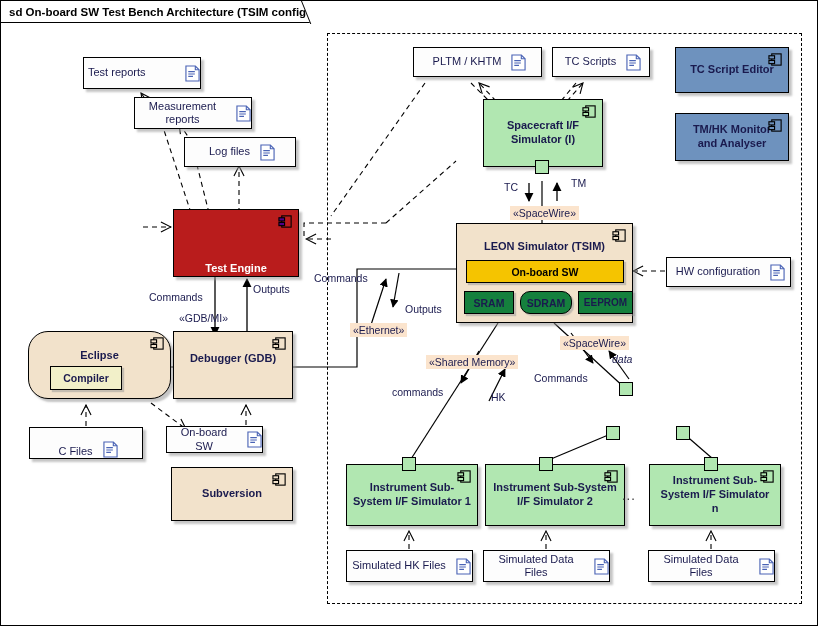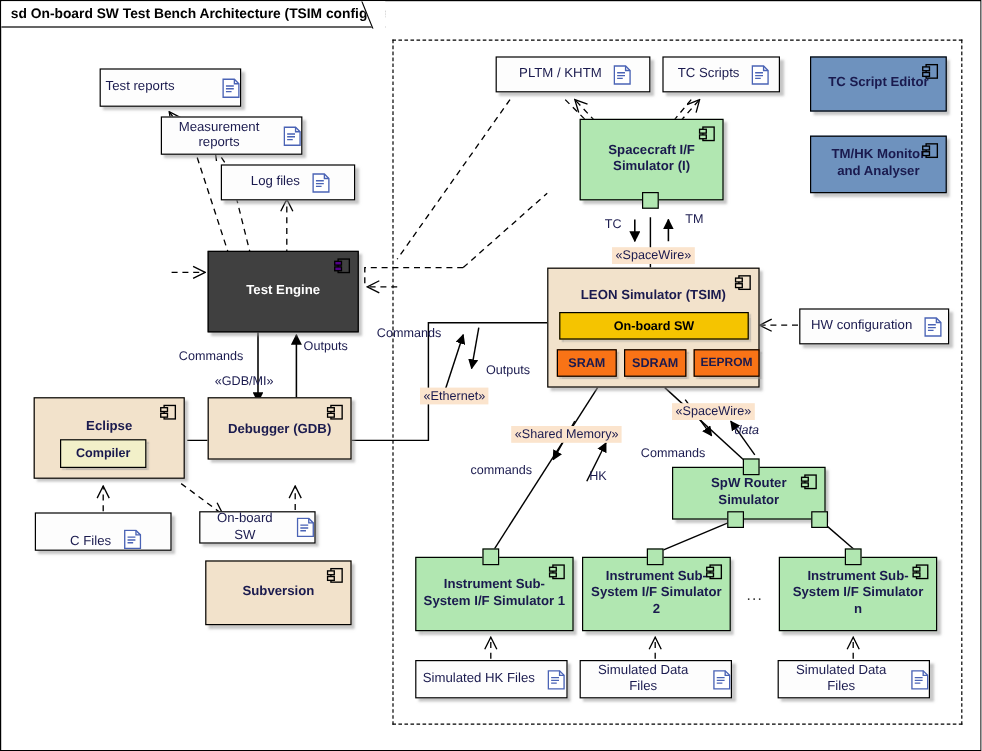--- a/index.html
+++ b/index.html
@@ -38,26 +38,26 @@
   
   .artifact{position:absolute;box-sizing:border-box;background:#fdfdfd;
      border:1.6px solid #000;box-shadow:3px 3px 2px rgba(150,150,150,.55);
      display:flex;align-items:center;justify-content:center;
      font-size:11px;color:#1a1a4e;font-weight:normal;line-height:1.2;
      text-align:center;}
   .artifact .atxt{flex:0 1 auto;padding:0 4px;}
   .doc-ico{flex:0 0 auto;width:15px;height:17px;margin-left:6px;}
 
   
-  .c-purple{background:#404040;color:#fff;}
+  .c-purple{background:#b91c1c;color:#fff;align-items:flex-end;}
   .c-green{background:#b1e7b1;}
   .c-blue{background:#6e92be;}
   .c-tan{background:#f2e2cb;}
   .c-yellow{background:#f5c400;color:#000;}
-  .c-mem{background:#f97316;color:#1a1a4e;}
+  .c-mem{background:#15803d;color:#1a1a4e;}
   .c-compiler{background:#f2f0c9;color:#1a1a4e;}
 
   
   .inner{position:absolute;box-sizing:border-box;border:1.5px solid #000;
      display:flex;align-items:center;justify-content:center;
      font-size:10.5px;font-weight:bold;text-align:center;
      box-shadow:2px 2px 1px rgba(150,150,150,.5);}
 
   
   .port{position:absolute;width:14px;height:14px;background:#b1e7b1;
@@ -256,33 +256,33 @@
 
   <div class="node c-purple" style="left:172px;top:208px;width:126px;height:68px;">
     <span class="lbl">Test Engine</span>
     <svg class="cmp-ico" viewBox="0 0 16 16">
       <rect x="4" y="2" width="10" height="12" fill="none" stroke="#000" stroke-width="1.2"></rect>
       <rect x="1" y="4" width="6" height="3.4" fill="#520089" stroke="#000" stroke-width="1.2"></rect>
       <rect x="1" y="9" width="6" height="3.4" fill="#520089" stroke="#000" stroke-width="1.2"></rect>
     </svg>
   </div>
 
-  <div class="node c-tan" style="left:27px;top:330px;width:126px;height:68px;align-items:flex-start;">
+  <div class="node c-tan" style="left:27px;top:330px;width:143px;height:68px;align-items:flex-start;border-radius:20px;">
     <span class="lbl" style="margin-top:17px;">Eclipse</span>
     <svg class="cmp-ico" viewBox="0 0 16 16">
       <rect x="4" y="2" width="10" height="12" fill="none" stroke="#000" stroke-width="1.2"></rect>
       <rect x="1" y="4" width="6" height="3.4" fill="#f2e2cb" stroke="#000" stroke-width="1.2"></rect>
       <rect x="1" y="9" width="6" height="3.4" fill="#f2e2cb" stroke="#000" stroke-width="1.2"></rect>
     </svg>
   </div>
   <div class="inner c-compiler" style="left:49px;top:365px;width:72px;height:24px;">
     <span>Compiler</span>
   </div>
 
-  <div class="node c-tan" style="left:172px;top:330px;width:120px;height:52px;align-items:flex-start;">
+  <div class="node c-tan" style="left:172px;top:330px;width:120px;height:68px;align-items:flex-start;">
     <span class="lbl" style="margin-top:20px;">Debugger (GDB)</span>
     <svg class="cmp-ico" viewBox="0 0 16 16">
       <rect x="4" y="2" width="10" height="12" fill="none" stroke="#000" stroke-width="1.2"></rect>
       <rect x="1" y="4" width="6" height="3.4" fill="#f2e2cb" stroke="#000" stroke-width="1.2"></rect>
       <rect x="1" y="9" width="6" height="3.4" fill="#f2e2cb" stroke="#000" stroke-width="1.2"></rect>
     </svg>
   </div>
 
   <div class="node c-tan" style="left:170px;top:466px;width:122px;height:54px;">
     <span class="lbl">Subversion</span>
@@ -328,50 +328,42 @@
       <rect x="1" y="4" width="6" height="3.4" fill="#f2e2cb" stroke="#000" stroke-width="1.2"></rect>
       <rect x="1" y="9" width="6" height="3.4" fill="#f2e2cb" stroke="#000" stroke-width="1.2"></rect>
     </svg>
   </div>
   <div class="inner c-yellow" style="left:465px;top:259px;width:158px;height:23px;">
     <span>On-board SW</span>
   </div>
   <div class="inner c-mem" style="left:463px;top:290px;width:50px;height:23px;">
     <span>SRAM</span>
   </div>
-  <div class="inner c-mem" style="left:519px;top:290px;width:52px;height:23px;">
+  <div class="inner c-mem" style="left:519px;top:290px;width:52px;height:23px;border-radius:10px;">
     <span>SDRAM</span>
   </div>
   <div class="inner c-mem" style="left:577px;top:290px;width:55px;height:23px;font-size:10px;">
     <span>EEPROM</span>
   </div>
 
-  <div class="node c-green" style="left:559px;top:388px;width:128px;height:44px;">
-    <span class="lbl">SpW Router Simulator</span>
-    <svg class="cmp-ico" viewBox="0 0 16 16">
-      <rect x="4" y="2" width="10" height="12" fill="none" stroke="#000" stroke-width="1.2"></rect>
-      <rect x="1" y="4" width="6" height="3.4" fill="#b1e7b1" stroke="#000" stroke-width="1.2"></rect>
-      <rect x="1" y="9" width="6" height="3.4" fill="#b1e7b1" stroke="#000" stroke-width="1.2"></rect>
-    </svg>
-  </div>
   <div class="port" style="left:618px;top:381px;"></div>
   <div class="port" style="left:605px;top:425px;"></div>
   <div class="port" style="left:675px;top:425px;"></div>
 
   <div class="node c-green" style="left:345px;top:463px;width:132px;height:62px;">
     <span class="lbl">Instrument Sub-System I/F Simulator 1</span>
     <svg class="cmp-ico" viewBox="0 0 16 16">
       <rect x="4" y="2" width="10" height="12" fill="none" stroke="#000" stroke-width="1.2"></rect>
       <rect x="1" y="4" width="6" height="3.4" fill="#b1e7b1" stroke="#000" stroke-width="1.2"></rect>
       <rect x="1" y="9" width="6" height="3.4" fill="#b1e7b1" stroke="#000" stroke-width="1.2"></rect>
     </svg>
   </div>
   <div class="port" style="left:401px;top:456px;"></div>
 
-  <div class="node c-green" style="left:484px;top:463px;width:124px;height:62px;">
+  <div class="node c-green" style="left:484px;top:463px;width:140px;height:62px;">
     <span class="lbl">Instrument Sub-System I/F Simulator 2</span>
     <svg class="cmp-ico" viewBox="0 0 16 16">
       <rect x="4" y="2" width="10" height="12" fill="none" stroke="#000" stroke-width="1.2"></rect>
       <rect x="1" y="4" width="6" height="3.4" fill="#b1e7b1" stroke="#000" stroke-width="1.2"></rect>
       <rect x="1" y="9" width="6" height="3.4" fill="#b1e7b1" stroke="#000" stroke-width="1.2"></rect>
     </svg>
   </div>
   <div class="port" style="left:538px;top:456px;"></div>
 
   <div class="node c-green" style="left:648px;top:463px;width:132px;height:62px;">

